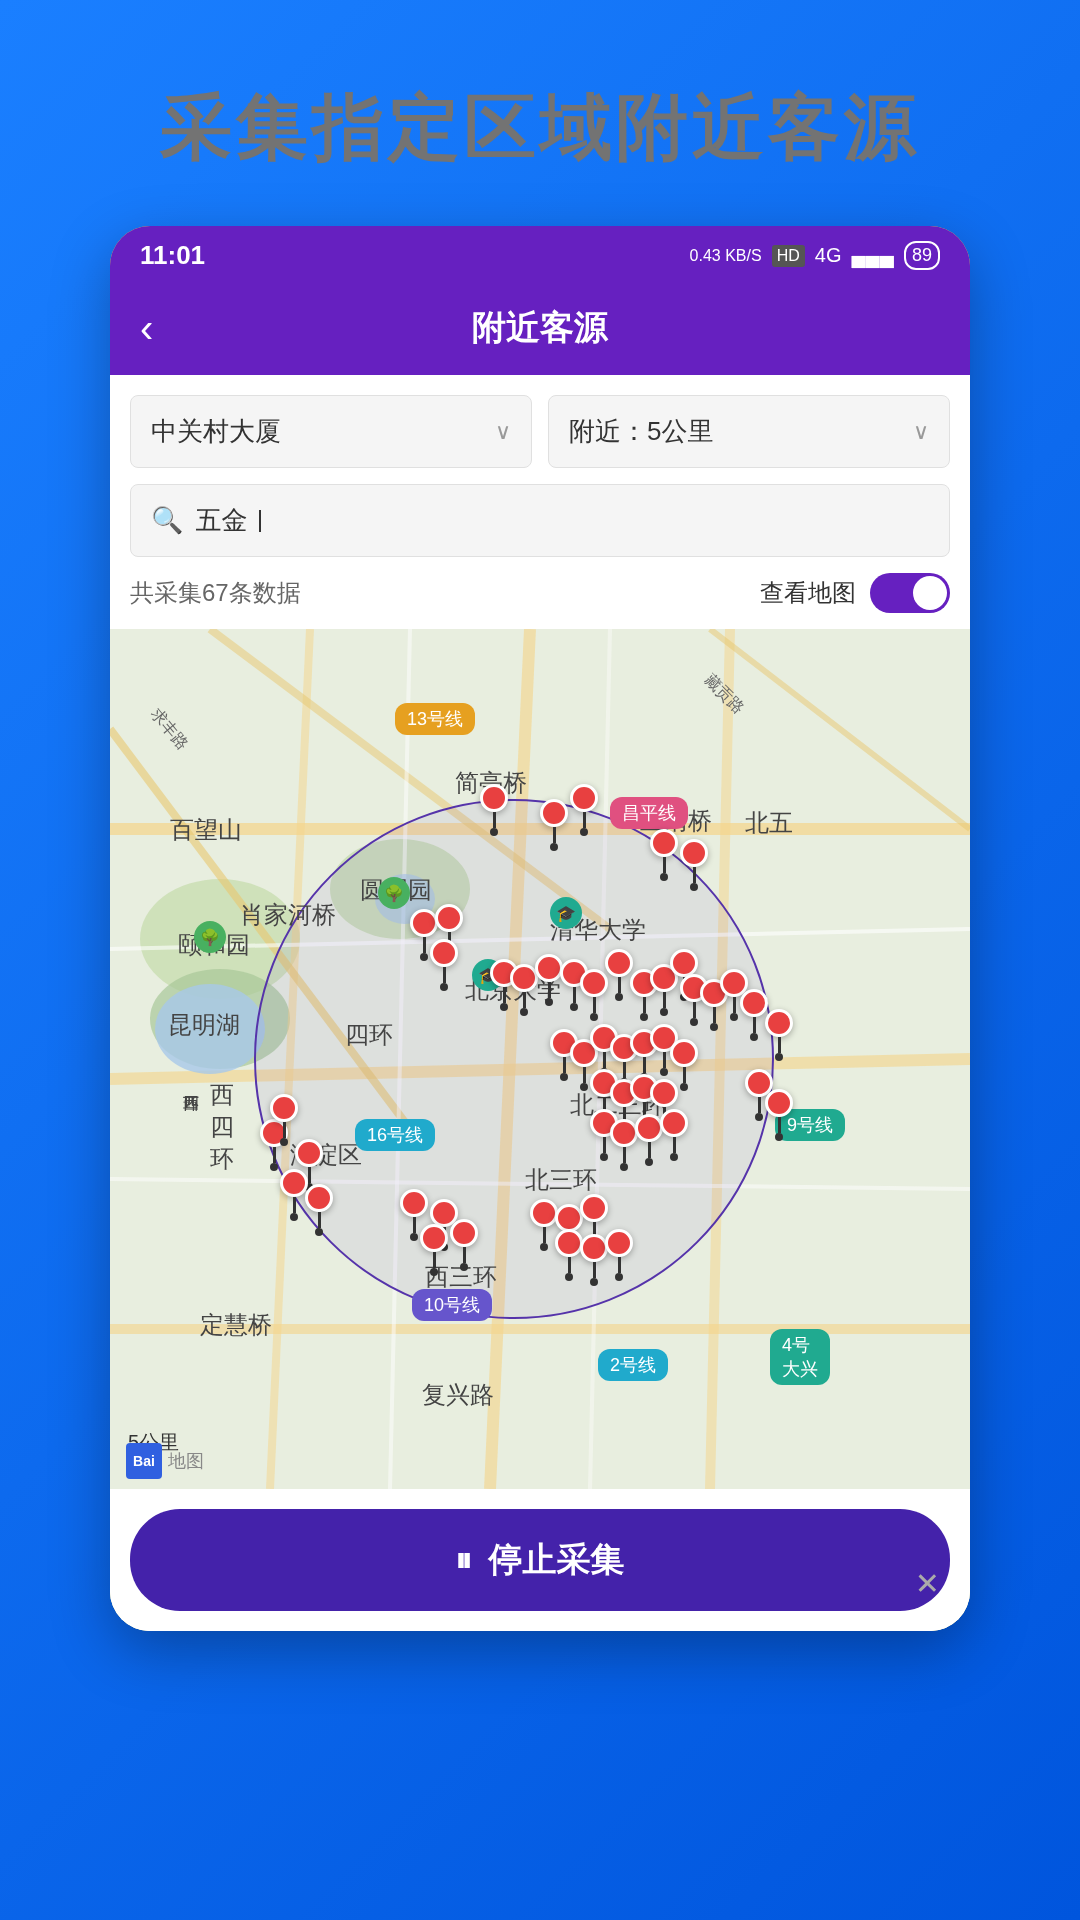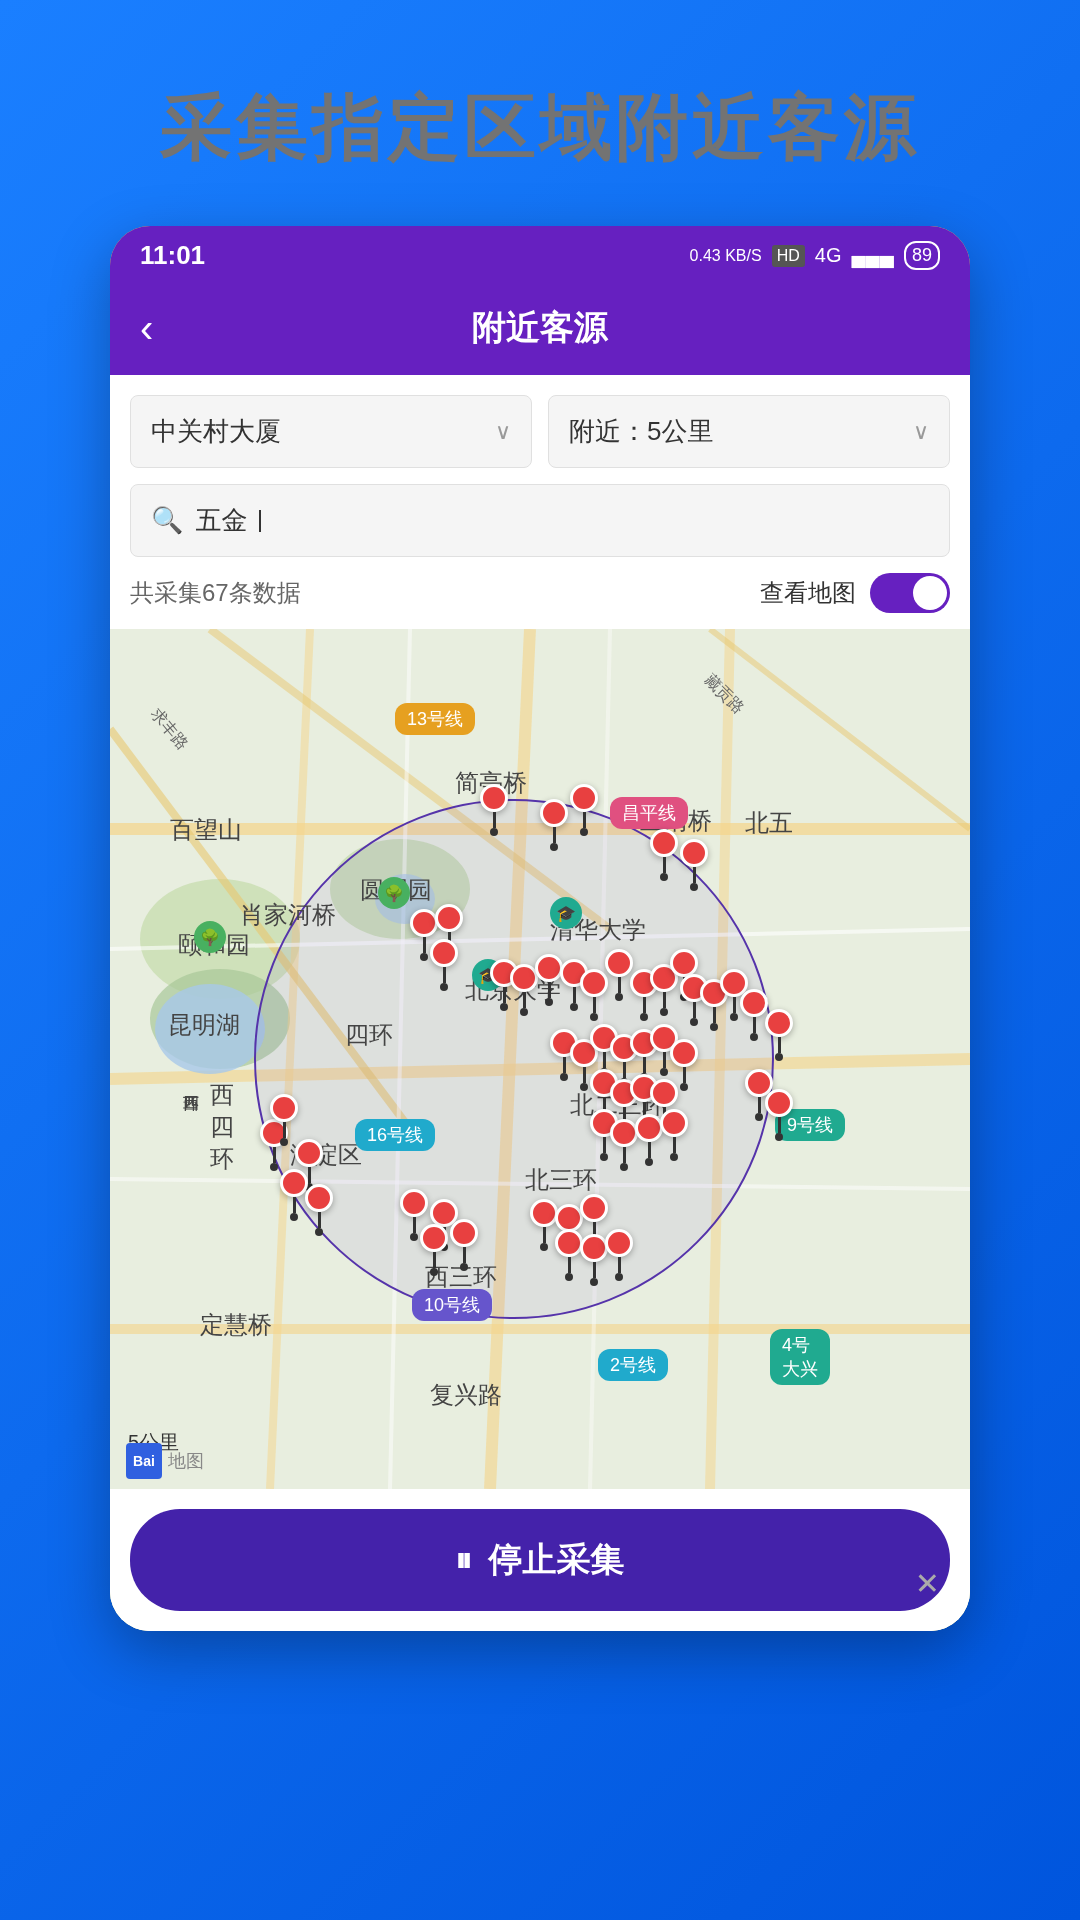--- a/index.html
+++ b/index.html
@@ -375,21 +375,21 @@
       <div class="map-text" style="left:355px; top:345px;">北京大学</div>
       <div class="map-text" style="left:235px; top:390px;">四环</div>
       <div class="map-text" style="left:180px; top:510px;">海淀区</div>
       <div class="map-text" style="left:415px; top:535px;">北三环</div>
       <div class="map-text" style="left:460px; top:460px;">北二三环</div>
       <div class="map-text" style="left:90px; top:680px;">定慧桥</div>
       <div class="map-text" style="left:345px; top:138px;">简亭桥</div>
       <div class="map-text" style="left:530px; top:176px;">上清桥</div>
       <div class="map-text" style="left:635px; top:178px;">北五</div>
       <div class="map-text" style="left:315px; top:632px;">西三环</div>
-      <div class="map-text" style="left:320px; top:750px;">复兴路</div>
+      <div class="map-text" style="left:312px; top:750px;">复兴路</div>
       <div class="map-text" style="left:70px; top:455px; writing-mode:vertical-rl; font-size:16px;">西四环</div>
       <div class="map-text" style="left:100px; top:450px;">西<br>四<br>环</div>
 
       
       <div style="position:absolute; left:35px; top:90px; font-size:16px; color:#666; transform:rotate(50deg); white-space:nowrap;">求丰路</div>
       <div style="position:absolute; left:590px; top:55px; font-size:16px; color:#666; transform:rotate(45deg); white-space:nowrap;">藏贡路</div>
 
       
       <div class="map-badge badge-yellow" style="left:285px; top:58px;margin-top:16px;">13号线</div>
       <div class="map-badge badge-pink" style="left:500px; top:168px;">昌平线</div>

